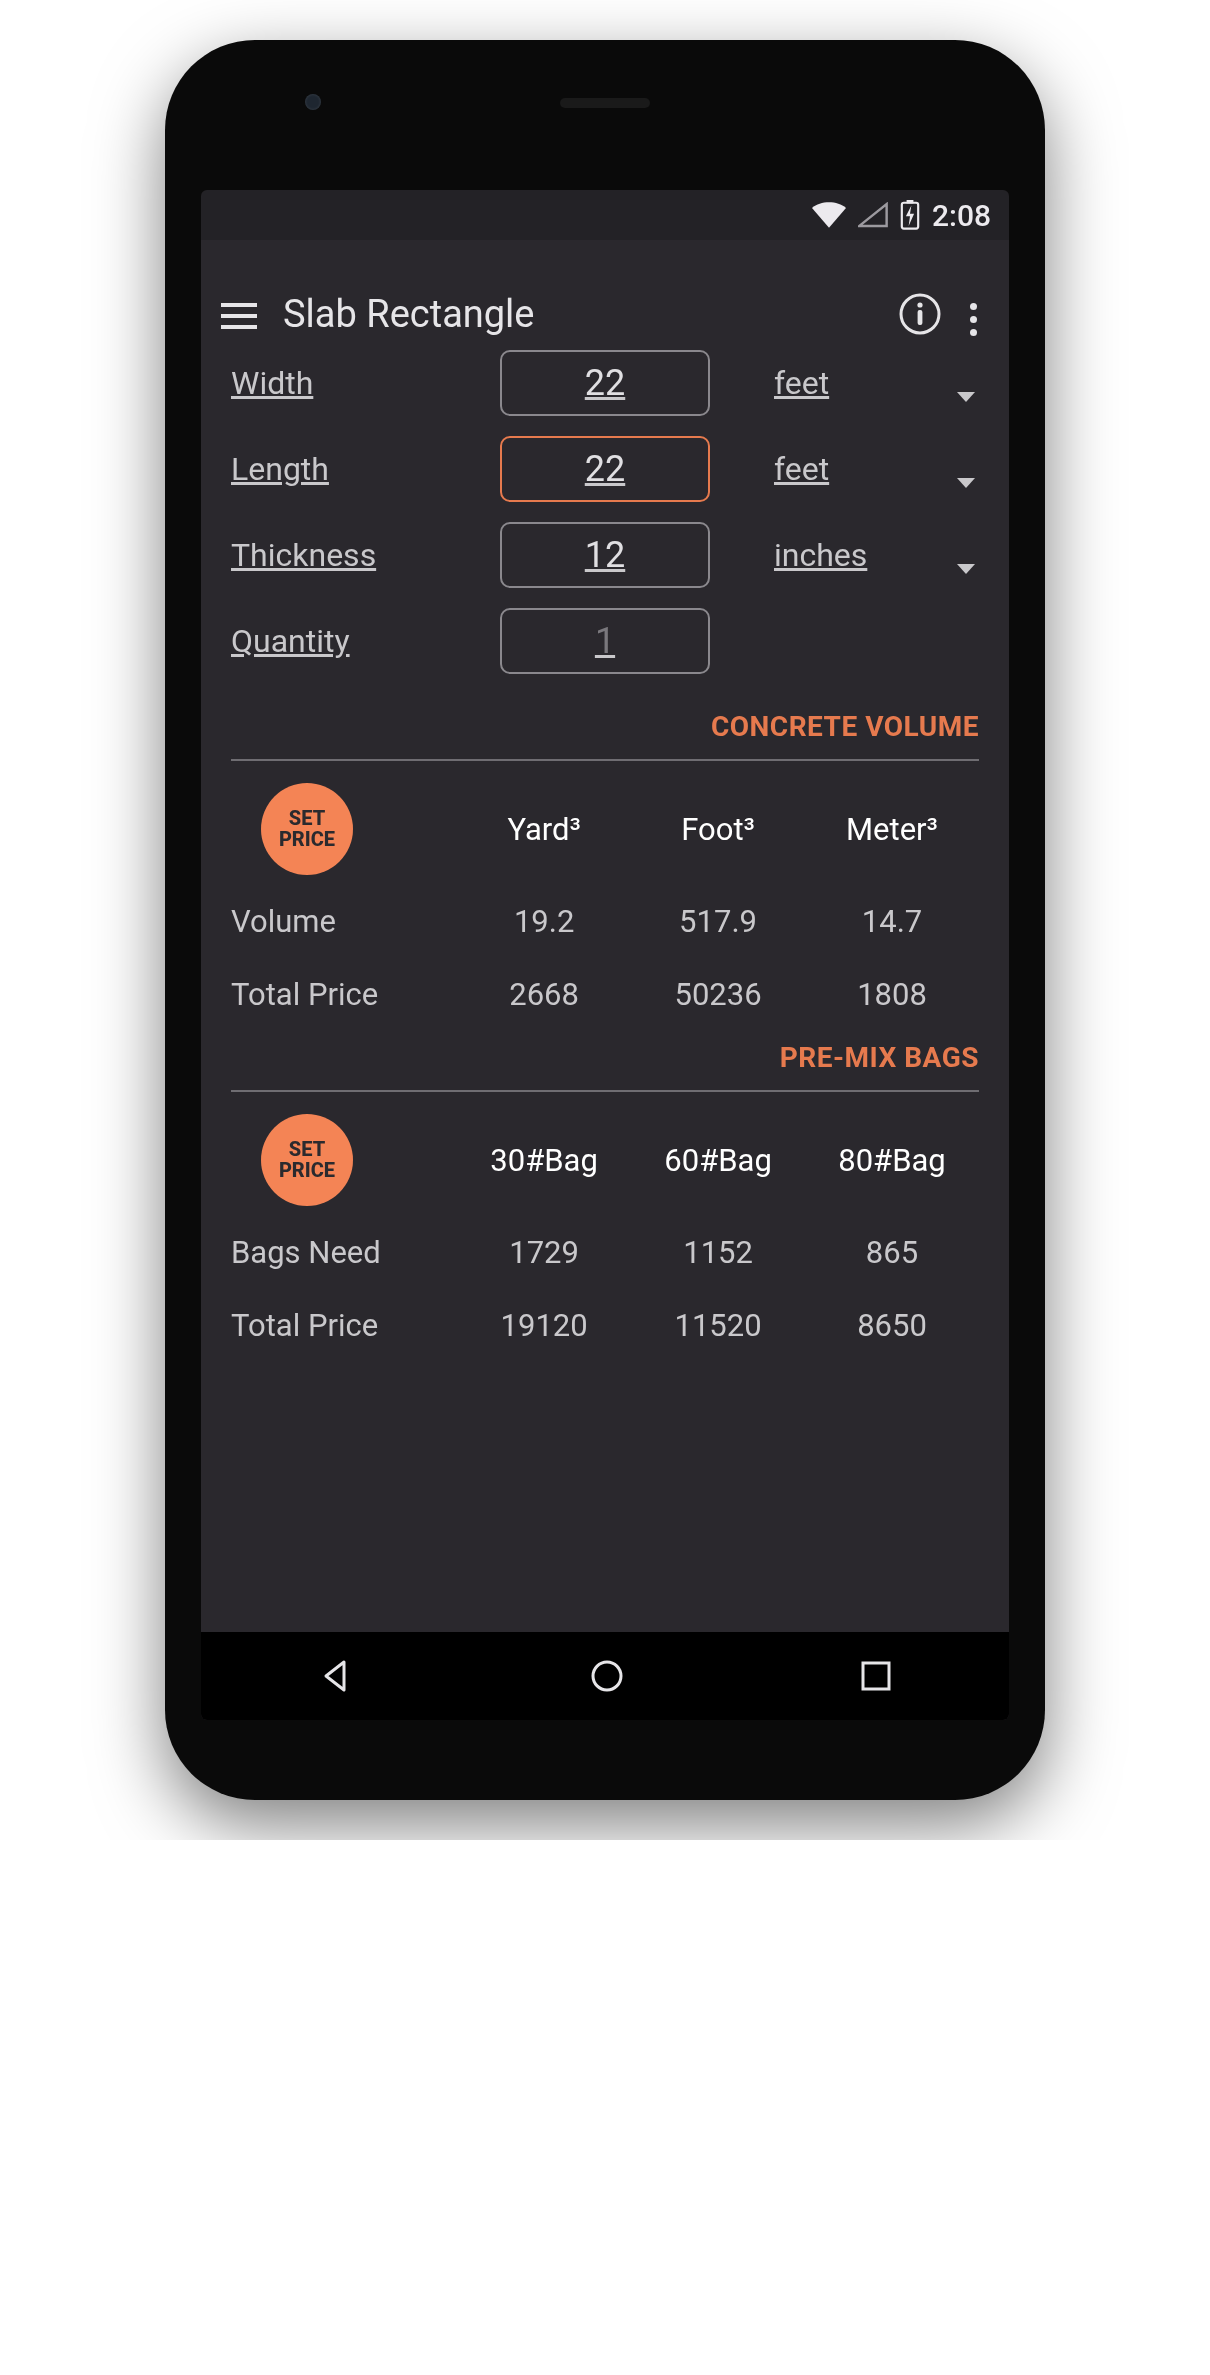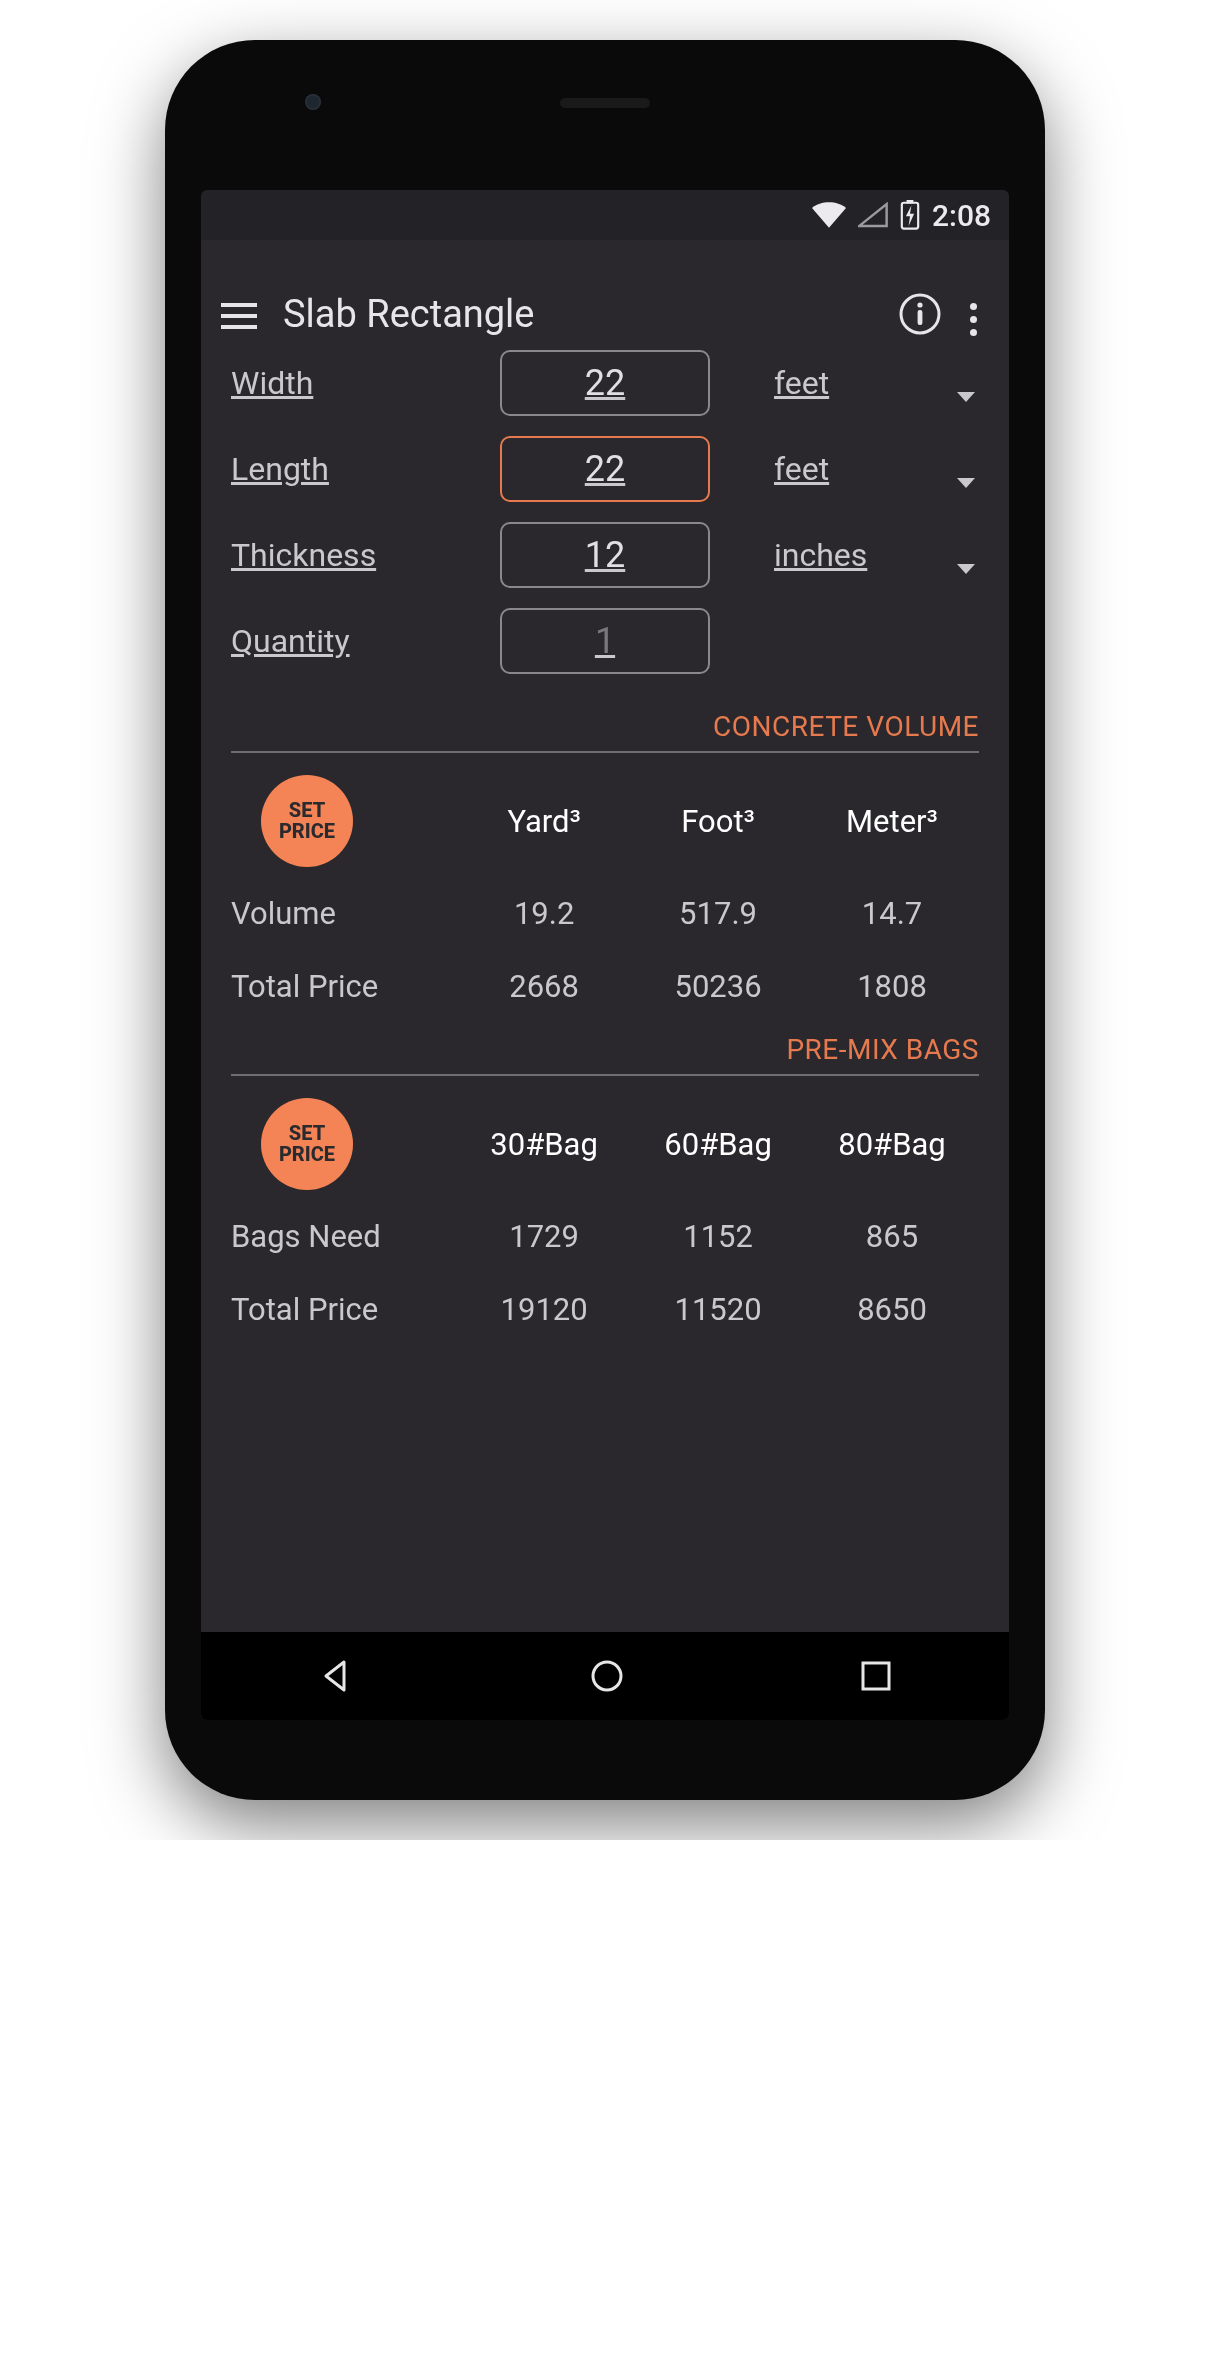--- a/index.html
+++ b/index.html
@@ -101,24 +101,24 @@
     padding: 0 4px 0 22px;
     font-size: 32px; color:#c9c8cb;
     cursor:pointer;
   }
   .caret {
     width:0;height:0;border-left:9px solid transparent;border-right:9px solid transparent;border-top:10px solid #c9c8cb;
   }
   
   .section-header {
     color:#e67a4e;
-    font-weight:400;
+    font-weight:700;
     font-size:28px;
     text-align:right;
-    padding: 10px 30px 8px 30px;
+    padding: 10px 30px 16px 30px;
     letter-spacing:.5px;
   }
   .divider { height:2px; background:#6f6d72; margin:0 30px 12px 30px;}
   
   .result-head, .result-row {
     display:grid;
     grid-template-columns: 1.3fr 1fr 1fr 1fr;
     align-items:center;
     padding: 10px 30px;
     font-size: 31px;

